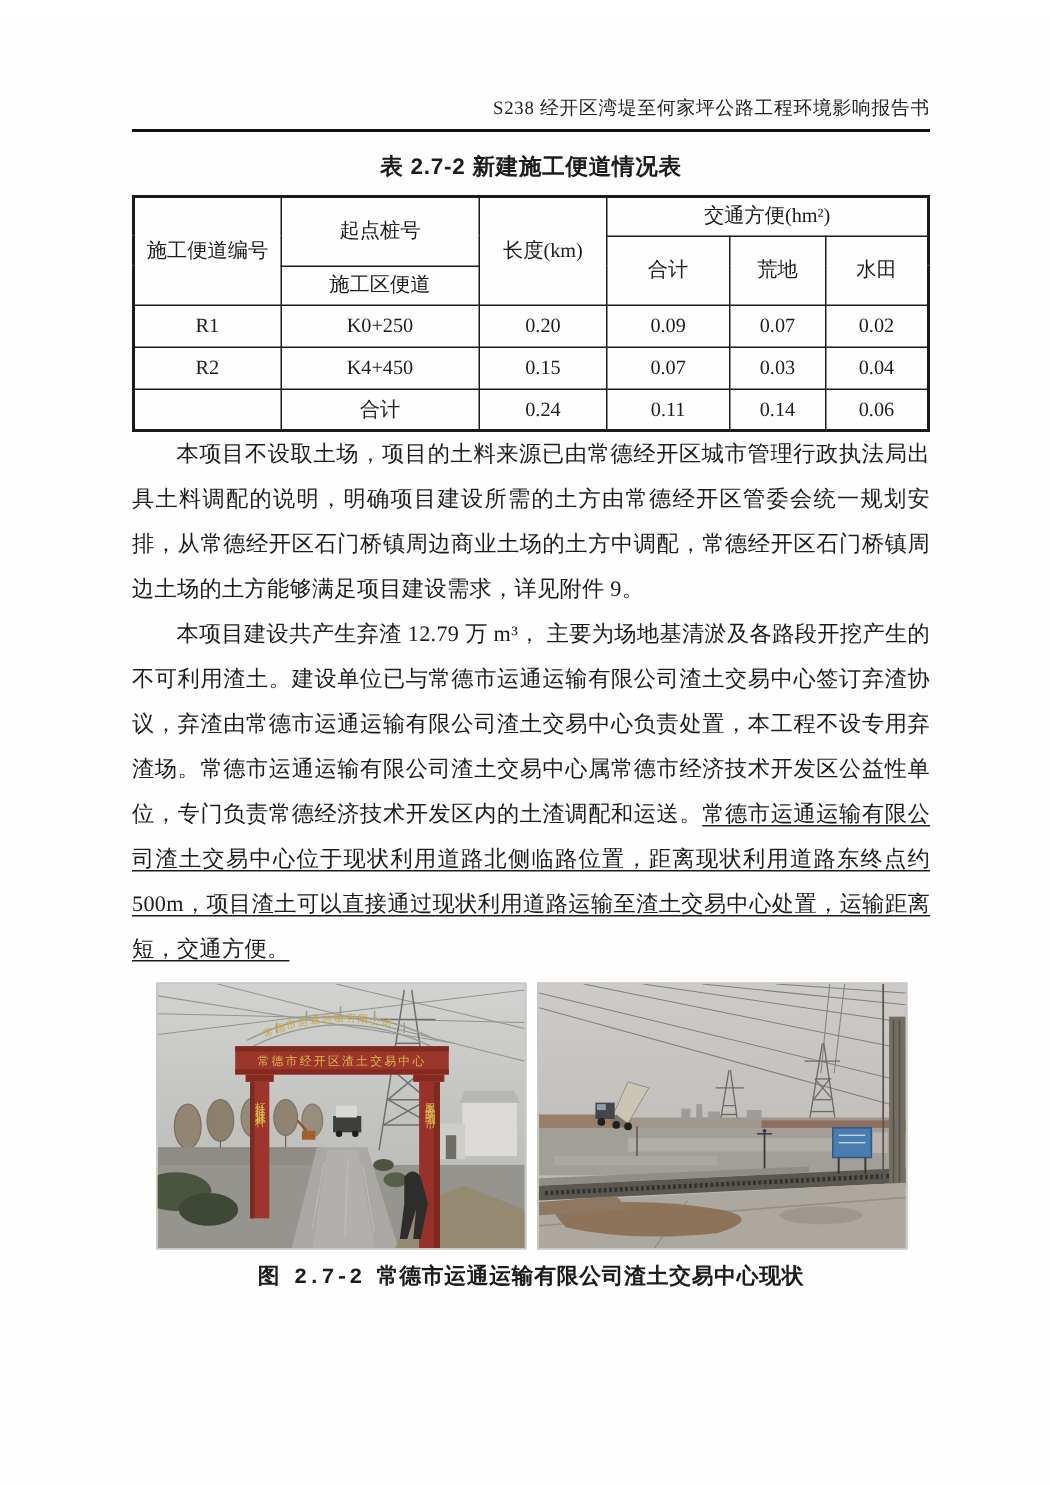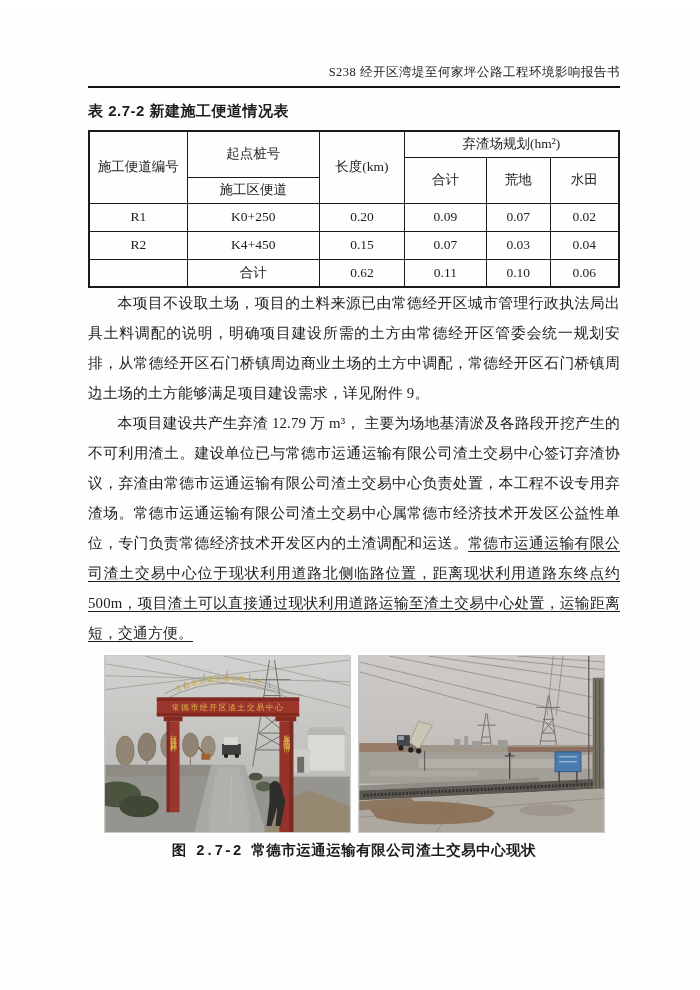--- a/index.html
+++ b/index.html
@@ -17,20 +17,21 @@
   }
   .doc-header {
     text-align: right;
     font-size: 12.5px;
     letter-spacing: 0.5px;
     color: #222;
     padding-bottom: 5px;
     border-bottom: 2px solid #111;
   }
   .table-title {
+    text-align: center;
     font-family: "Liberation Sans", sans-serif;
     font-weight: bold;
     font-size: 15px;
     margin: 14px 0 9px 0;
     letter-spacing: 0.5px;
   }
   table.data-table {
     width: 100%;
     border-collapse: collapse;
     border: 2px solid #1a1a1a;
@@ -103,21 +104,21 @@
         <col style="width:16%">
       <col style="width:15.5%">
         <col style="width:12%">
         <col style="width:13%">
     </colgroup>
     <tbody>
       <tr class="hr1">
         <td rowspan="3">施工便道编号</td>
         <td rowspan="2">起点桩号</td>
         <td rowspan="3">长度(km)</td>
-        <td colspan="3">弃渣场规划(hm²)</td>
+        <td colspan="3">交通方便(hm²)</td>
       </tr>
       <tr class="hr2">
         <td rowspan="2">合计</td>
         <td rowspan="2">荒地</td>
         <td rowspan="2">水田</td>
       </tr>
       <tr class="hr3">
         <td>施工区便道</td>
       </tr>
       <tr class="br">
@@ -132,23 +133,23 @@
         <td>R2</td>
         <td>K4+450</td>
         <td>0.15</td>
         <td>0.07</td>
         <td>0.03</td>
         <td>0.04</td>
       </tr>
       <tr class="br">
         <td></td>
         <td>合计</td>
-        <td>0.62</td>
+        <td>0.24</td>
         <td>0.11</td>
-        <td>0.10</td>
+        <td>0.14</td>
         <td>0.06</td>
       </tr>
     </tbody>
   </table>
 
   <p class="para">本项目不设取土场，项目的土料来源已由常德经开区城市管理行政执法局出具土料调配的说明，明确项目建设所需的土方由常德经开区管委会统一规划安排，从常德经开区石门桥镇周边商业土场的土方中调配，常德经开区石门桥镇周边土场的土方能够满足项目建设需求，详见附件 9。</p>
 
   <p class="para">
     <span>本项目建设共产生弃渣 12.79 万 m³， 主要为场地基清淤及各路段开挖产生的不可利用渣土。建设单位已与常德市运通运输有限公司渣土交易中心签订弃渣协议，弃渣由常德市运通运输有限公司渣土交易中心负责处置，本工程不设专用弃渣场。常德市运通运输有限公司渣土交易中心属常德市经济技术开发区公益性单位，专门负责常德经济技术开发区内的土渣调配和运送。</span><span class="ul">常德市运通运输有限公司渣土交易中心位于现状利用道路北侧临路位置，距离现状利用道路东终点约 500m，项目渣土可以直接通过现状利用道路运输至渣土交易中心处置，运输距离短，交通方便。</span>
   </p>

